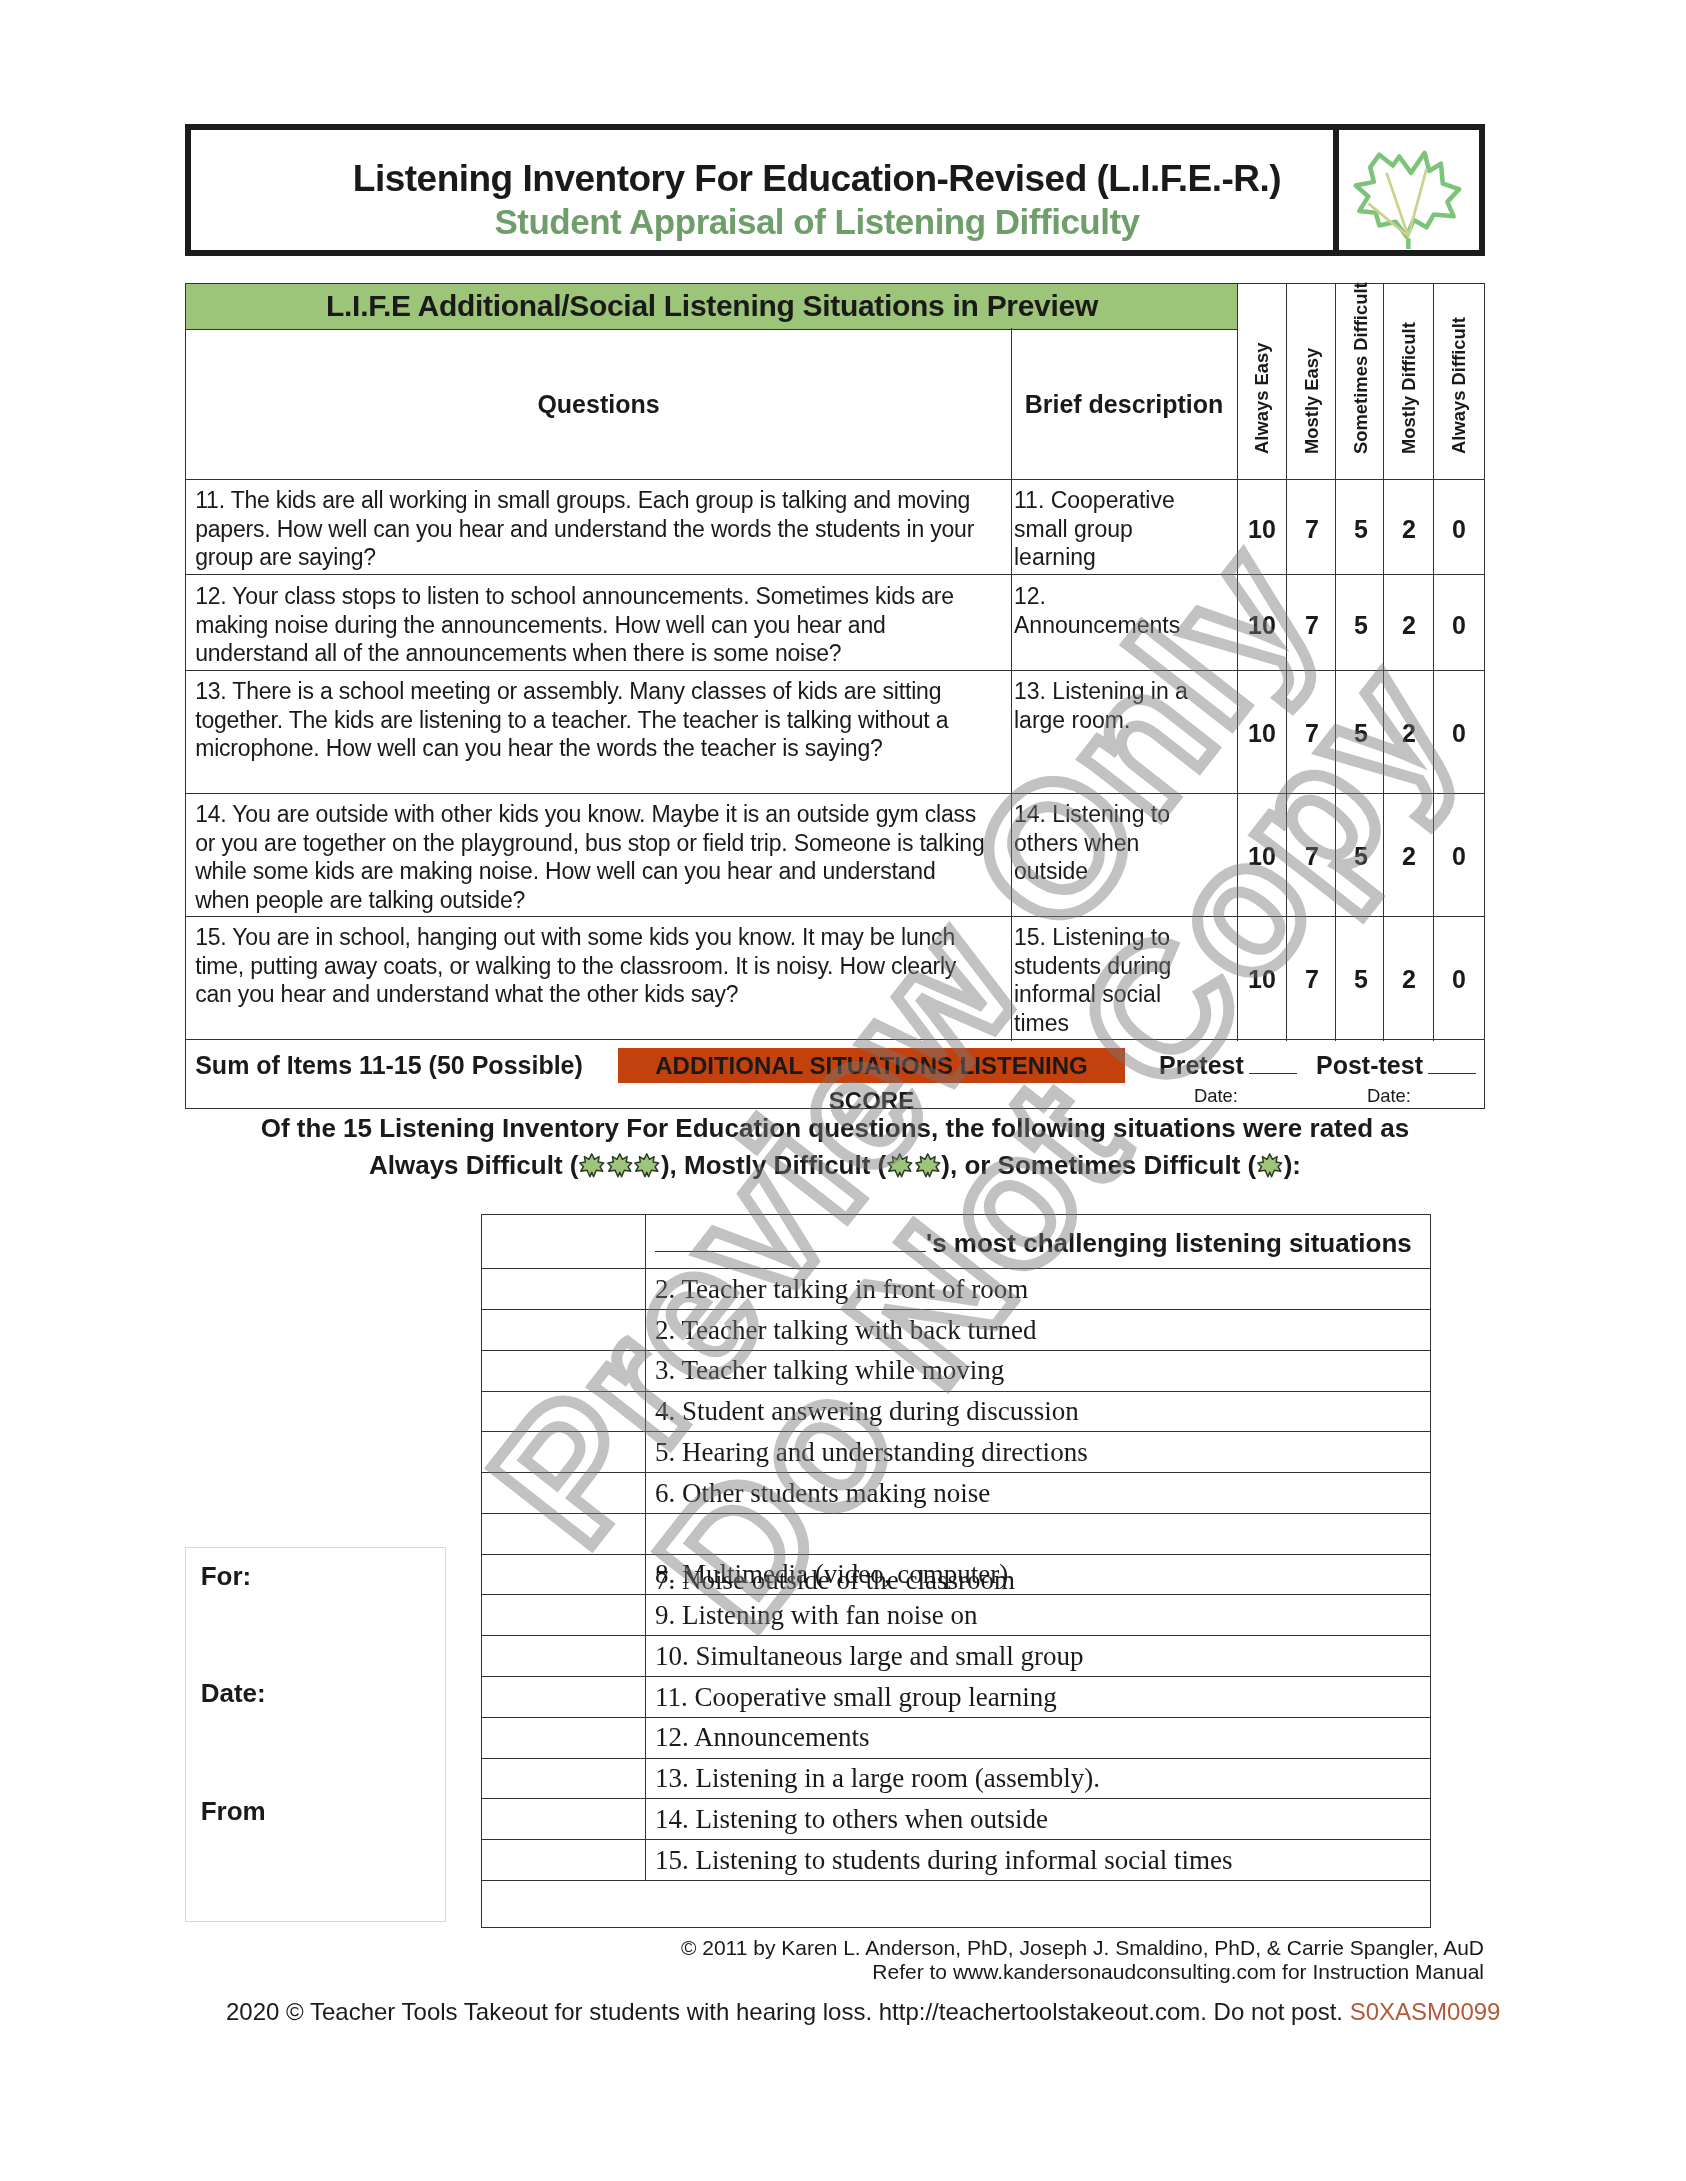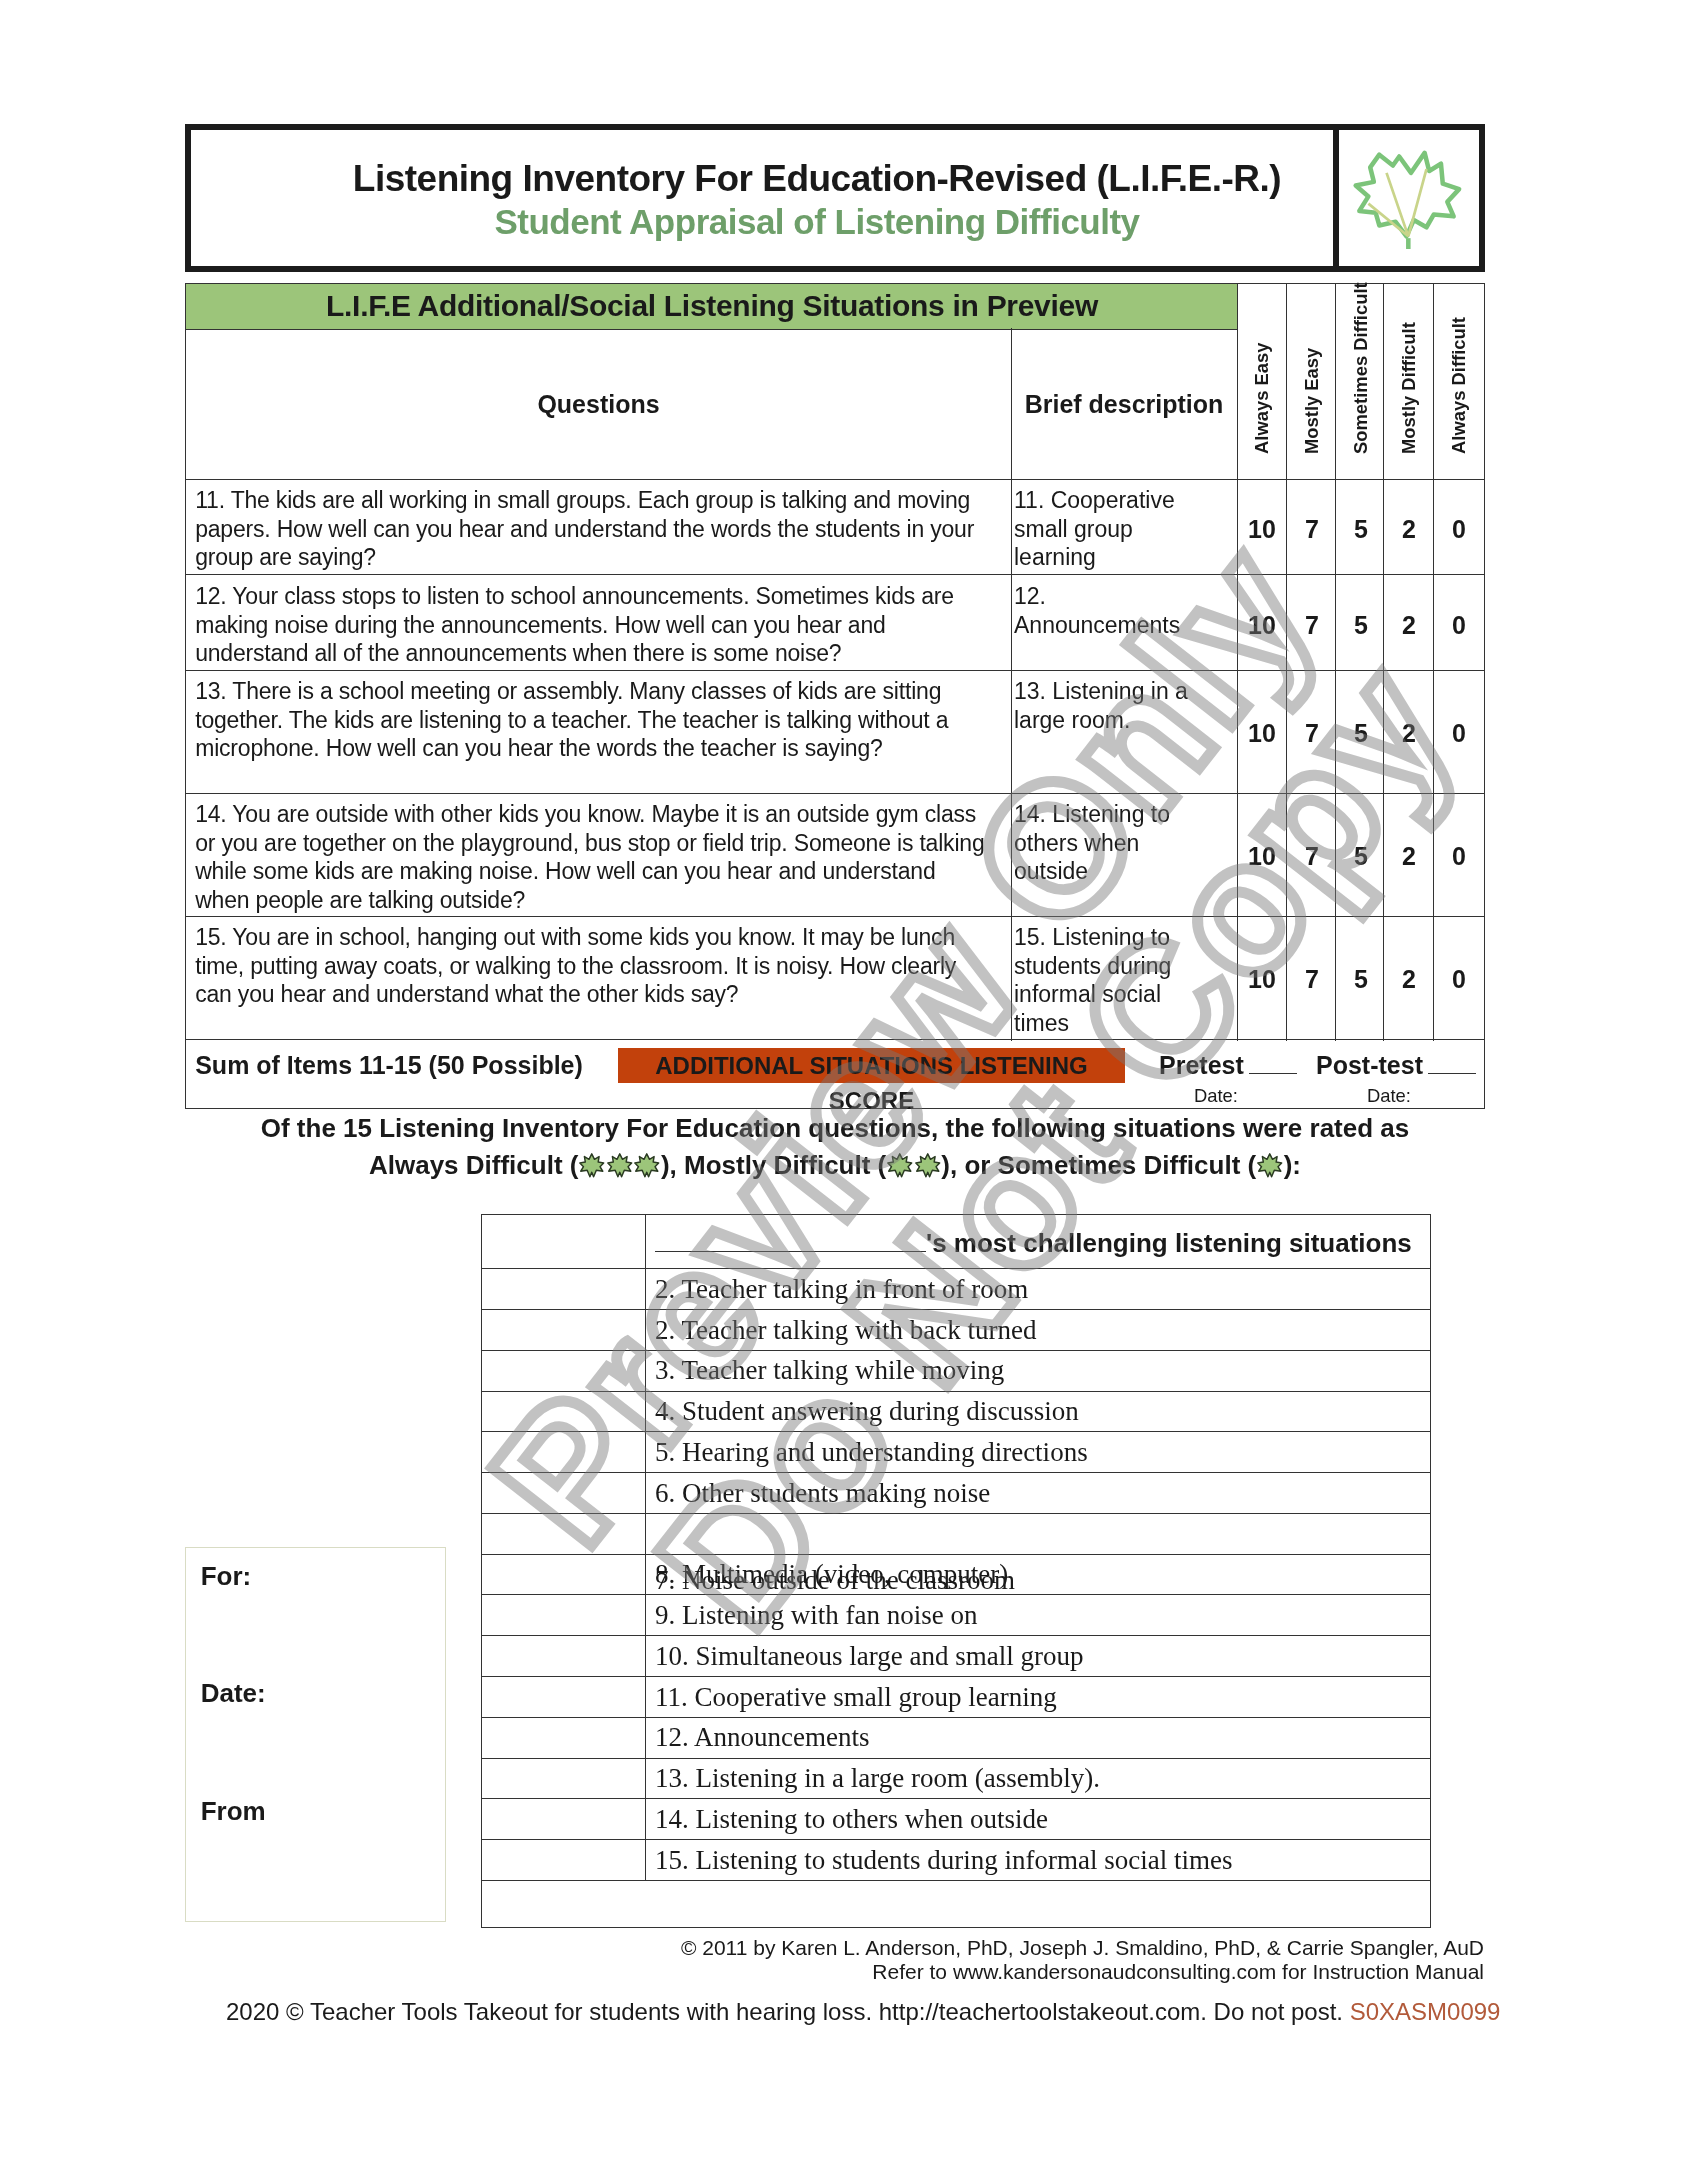--- a/index.html
+++ b/index.html
@@ -3,21 +3,21 @@
 <meta charset="utf-8">
 <style>
   html, body { margin: 0; padding: 0; }
   body {
     width: 1686px; height: 2182px; background: #ffffff; position: relative; overflow: hidden;
     font-family: "Liberation Sans", "DejaVu Sans", sans-serif; color: #1a1a1a;
   }
   .abs { position: absolute; }
 
   
-  #hdr { left: 185px; top: 124px; width: 1300px; height: 148px; border: 6.4px solid #1c1c1c; box-sizing: border-box; }
+  #hdr { left: 185px; top: 124px; width: 1300px; height: 132px; border: 6.4px solid #1c1c1c; box-sizing: border-box; }
   #hdr .logo-cell { position: absolute; right: 0; top: 0; bottom: 0; width: 140px; border-left: 6.4px solid #1c1c1c; }
   #hdr .title { position: absolute; left: 0; right: 146px; top: 27.5px; text-align: center; font-size: 37px; font-weight: bold; letter-spacing: -0.5px; padding-left: 110px; box-sizing: border-box; }
   #hdr .subtitle { position: absolute; left: 0; right: 146px; top: 72px; text-align: center; font-size: 35px; font-weight: bold; color: #6e9f6a; padding-left: 110px; box-sizing: border-box; letter-spacing: -0.5px; }
 
   
   #main { left: 185px; top: 283px; width: 1300px; height: 826px; border: 1.8px solid #333; box-sizing: border-box; }
   .green-bar { position: absolute; left: 0; top: 0; width: 1052px; height: 46px; background: #9cc57a; border-bottom: 1.8px solid #333; box-sizing: border-box; font-weight: bold; font-size: 30px; text-align: center; line-height: 44px; letter-spacing: -0.3px; }
   .vline { position: absolute; width: 0; border-left: 1.8px solid #333; }
   .hline { position: absolute; height: 0; border-top: 1.8px solid #333; }
   .colhead { position: absolute; font-weight: bold; font-size: 25px; text-align: center; }

